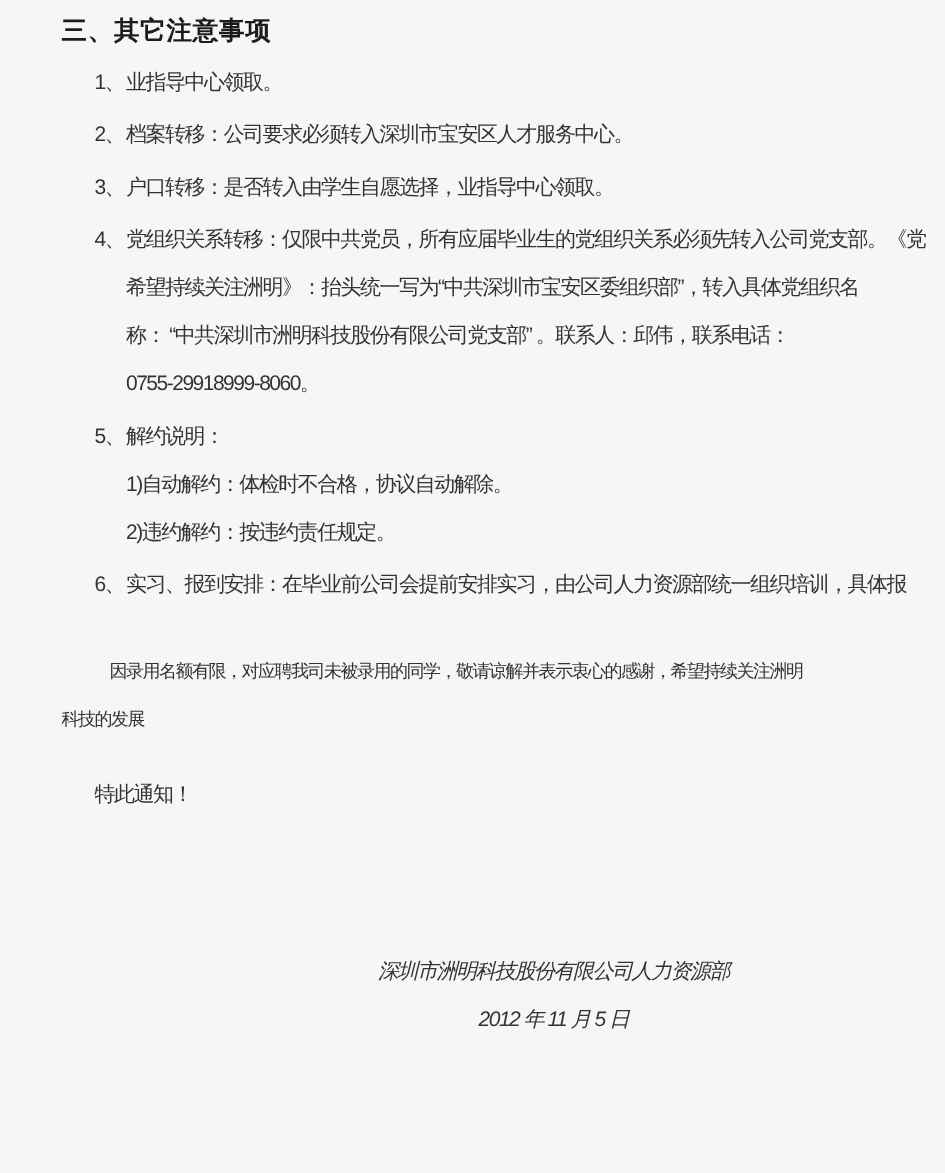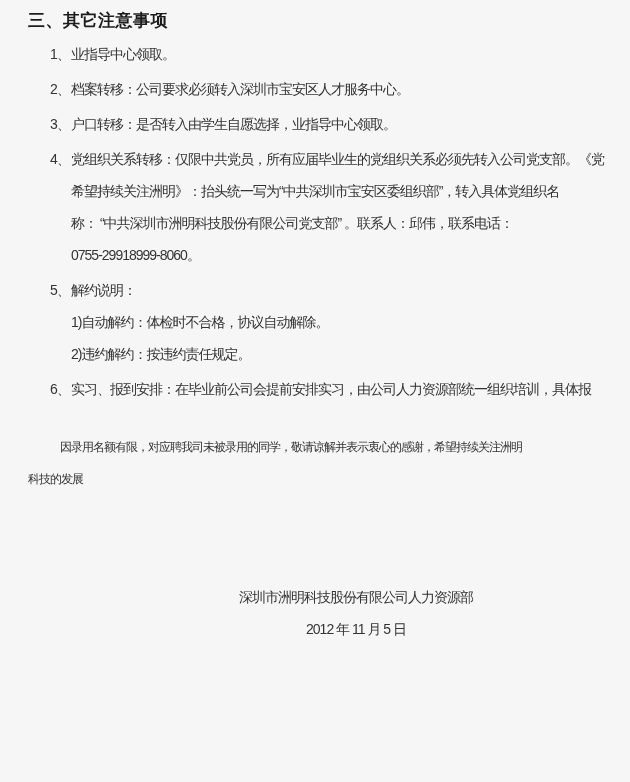--- a/index.html
+++ b/index.html
@@ -11,21 +11,21 @@
   body{
     width:630px;height:782px;
     background:var(--bg);
     font-family:"Liberation Sans", sans-serif;
     color:var(--text);
     overflow:hidden;
   }
   .page{
     box-sizing:border-box;
     width:630px;height:782px;
-    padding:5px 0 0 28px;
+    padding:5px 0 0 41px;
     background:var(--bg);
     overflow:hidden;
   }
   .heading{
     font-size:17px;
     font-weight:bold;
     color:var(--heading);
     line-height:32px;
     margin:0 0 1px 0;
     letter-spacing:0.5px;
@@ -75,20 +75,21 @@
     margin-left:66px;
     width:524px;
     text-align:center;
   }
   .sig-line{
     font-size:14px;
     line-height:32px;
     height:32px;
     letter-spacing:-1px;
     white-space:nowrap;
+    font-style:italic;
   }
 </style>
 </head>
 <body>
 
 <div class="page">
 
   <h2 class="heading">三、其它注意事项</h2>
 
   <div class="list">
@@ -126,20 +127,21 @@
     <div class="item">
       <span class="num">6、</span>
       <div class="line">实习、报到安排：在毕业前公司会提前安排实习，由公司人力资源部统一组织培训，具体报</div>
     </div>
 
   </div>
 
   <div class="closing">
     <div class="para-line indent">因录用名额有限，对应聘我司未被录用的同学，敬请谅解并表示衷心的感谢，希望持续关注洲明</div>
     <div class="para-line">科技的发展</div>
+    <div class="notice">特此通知！</div>
   </div>
 
   <div class="signature">
     <div class="sig-line">深圳市洲明科技股份有限公司人力资源部</div>
     <div class="sig-line">2012 年 11 月 5 日</div>
   </div>
 
 </div>
 
 </body></html>

